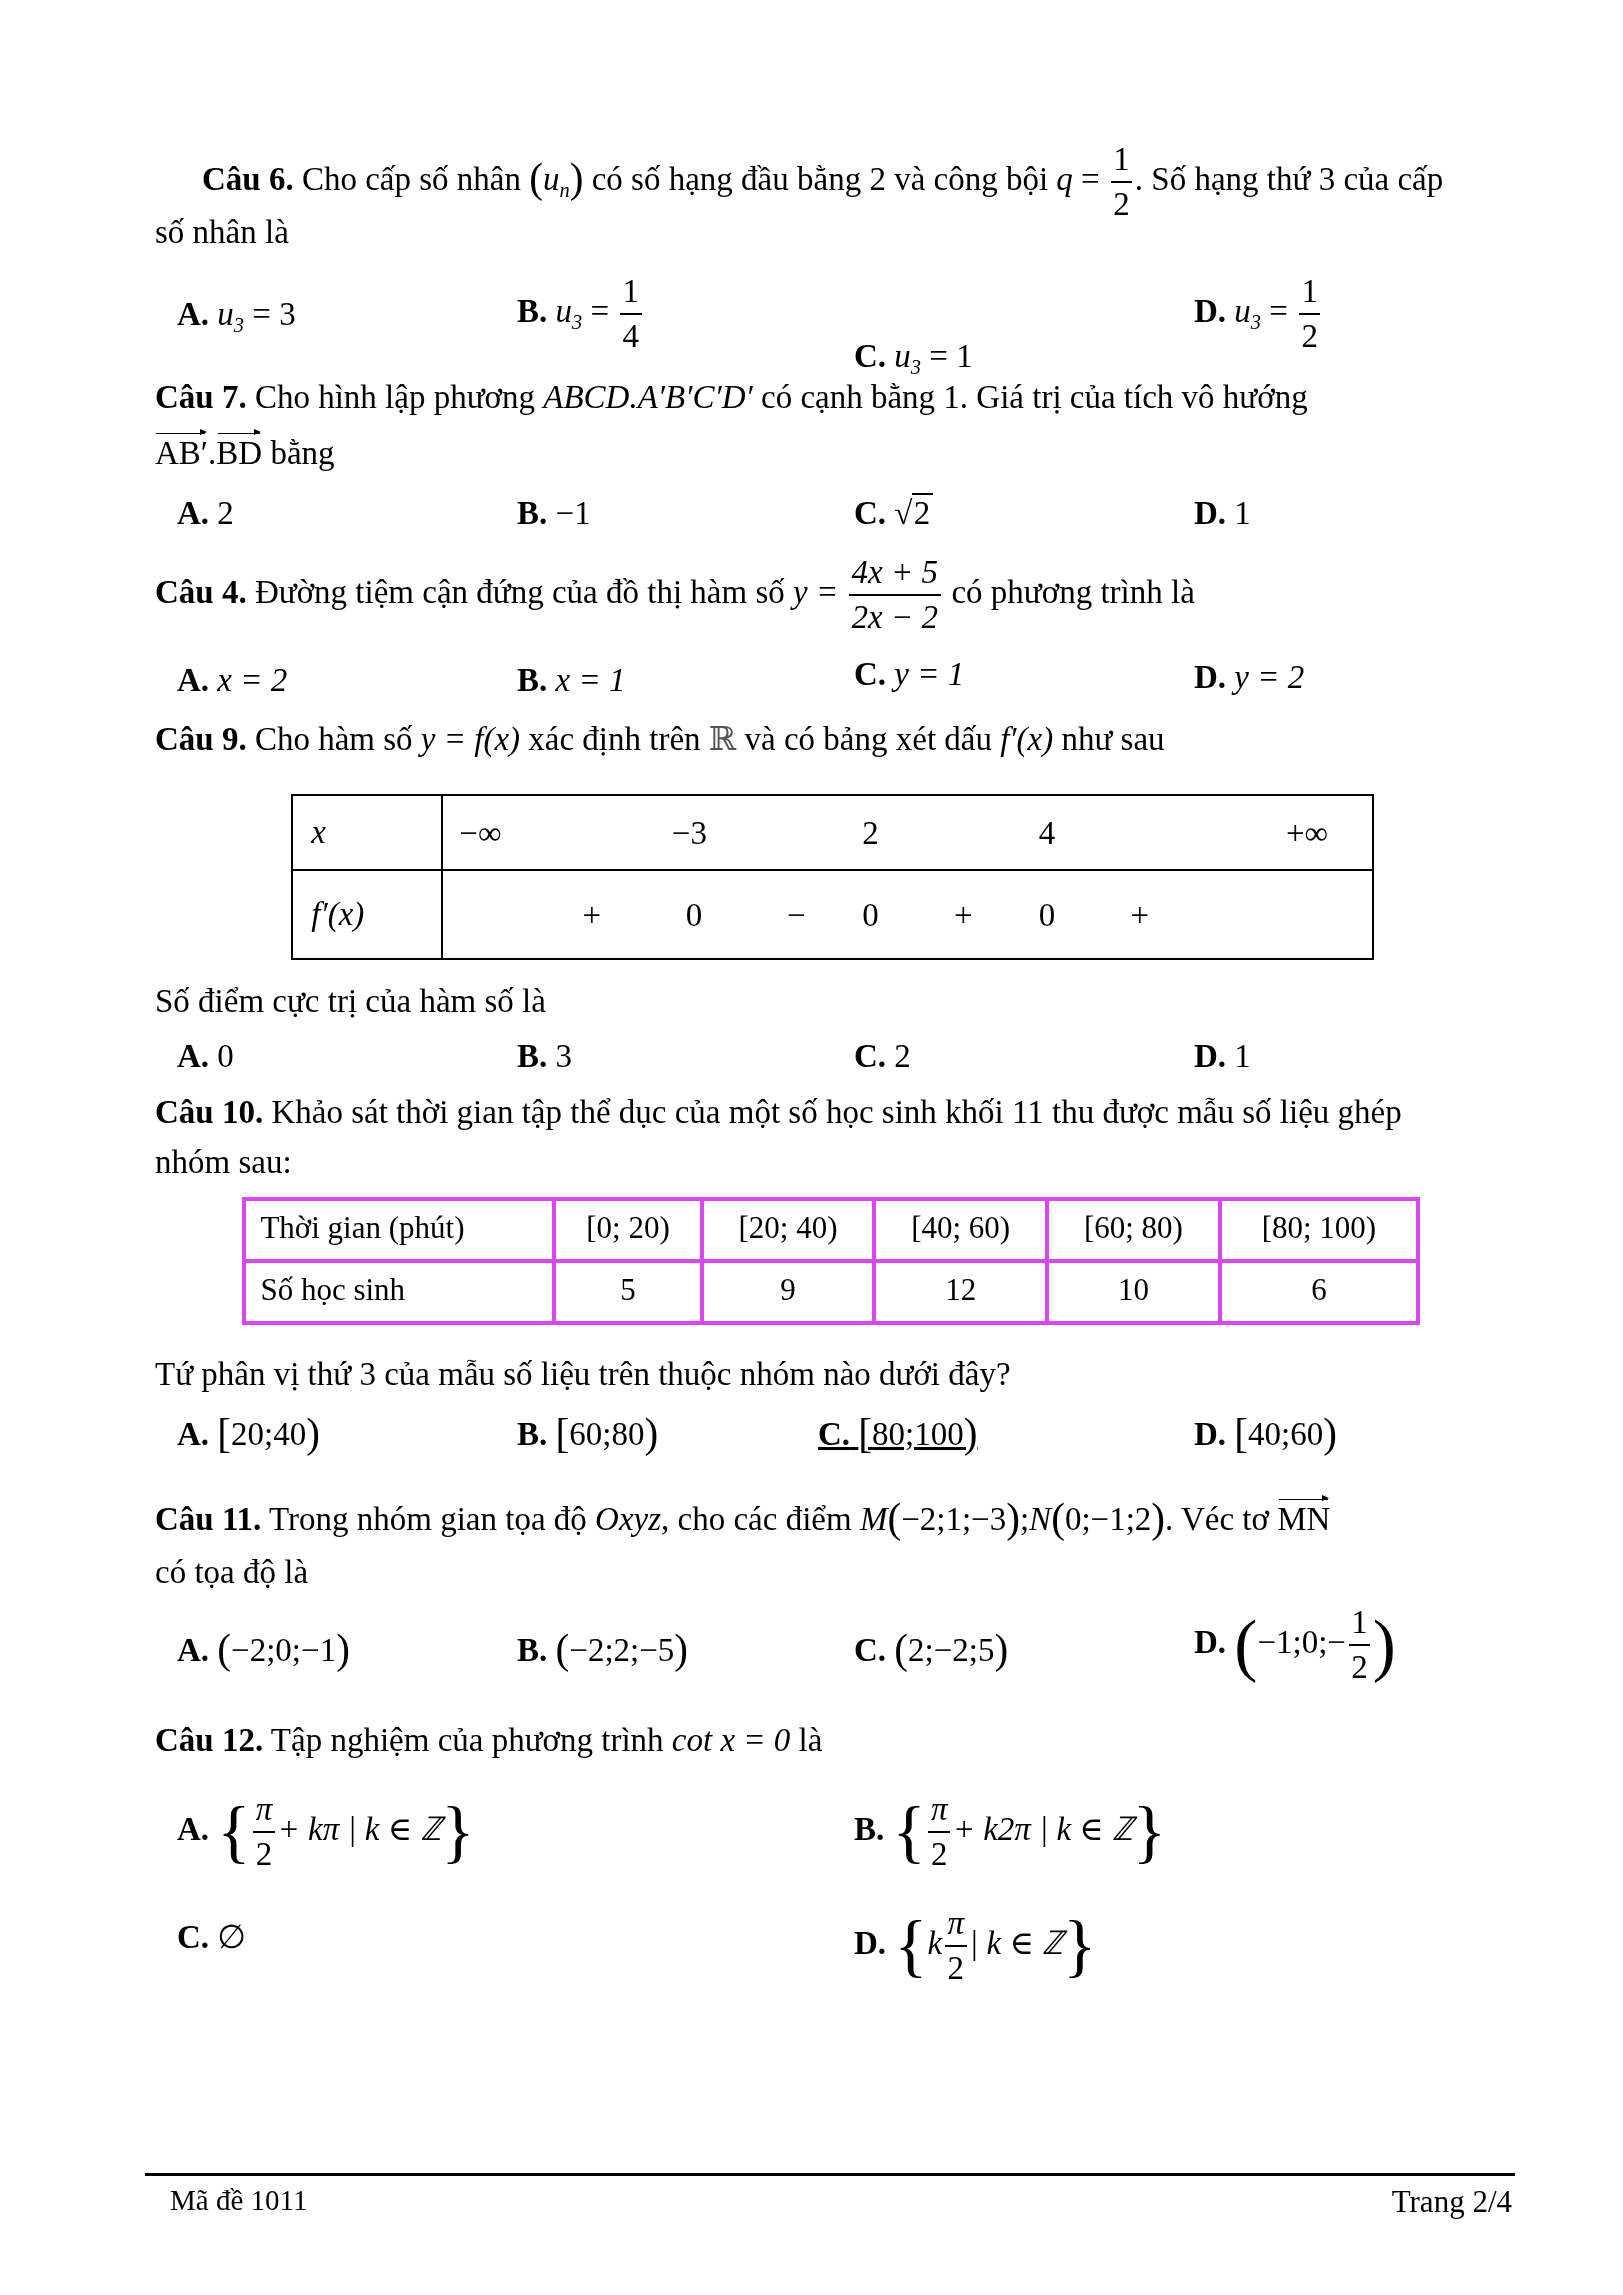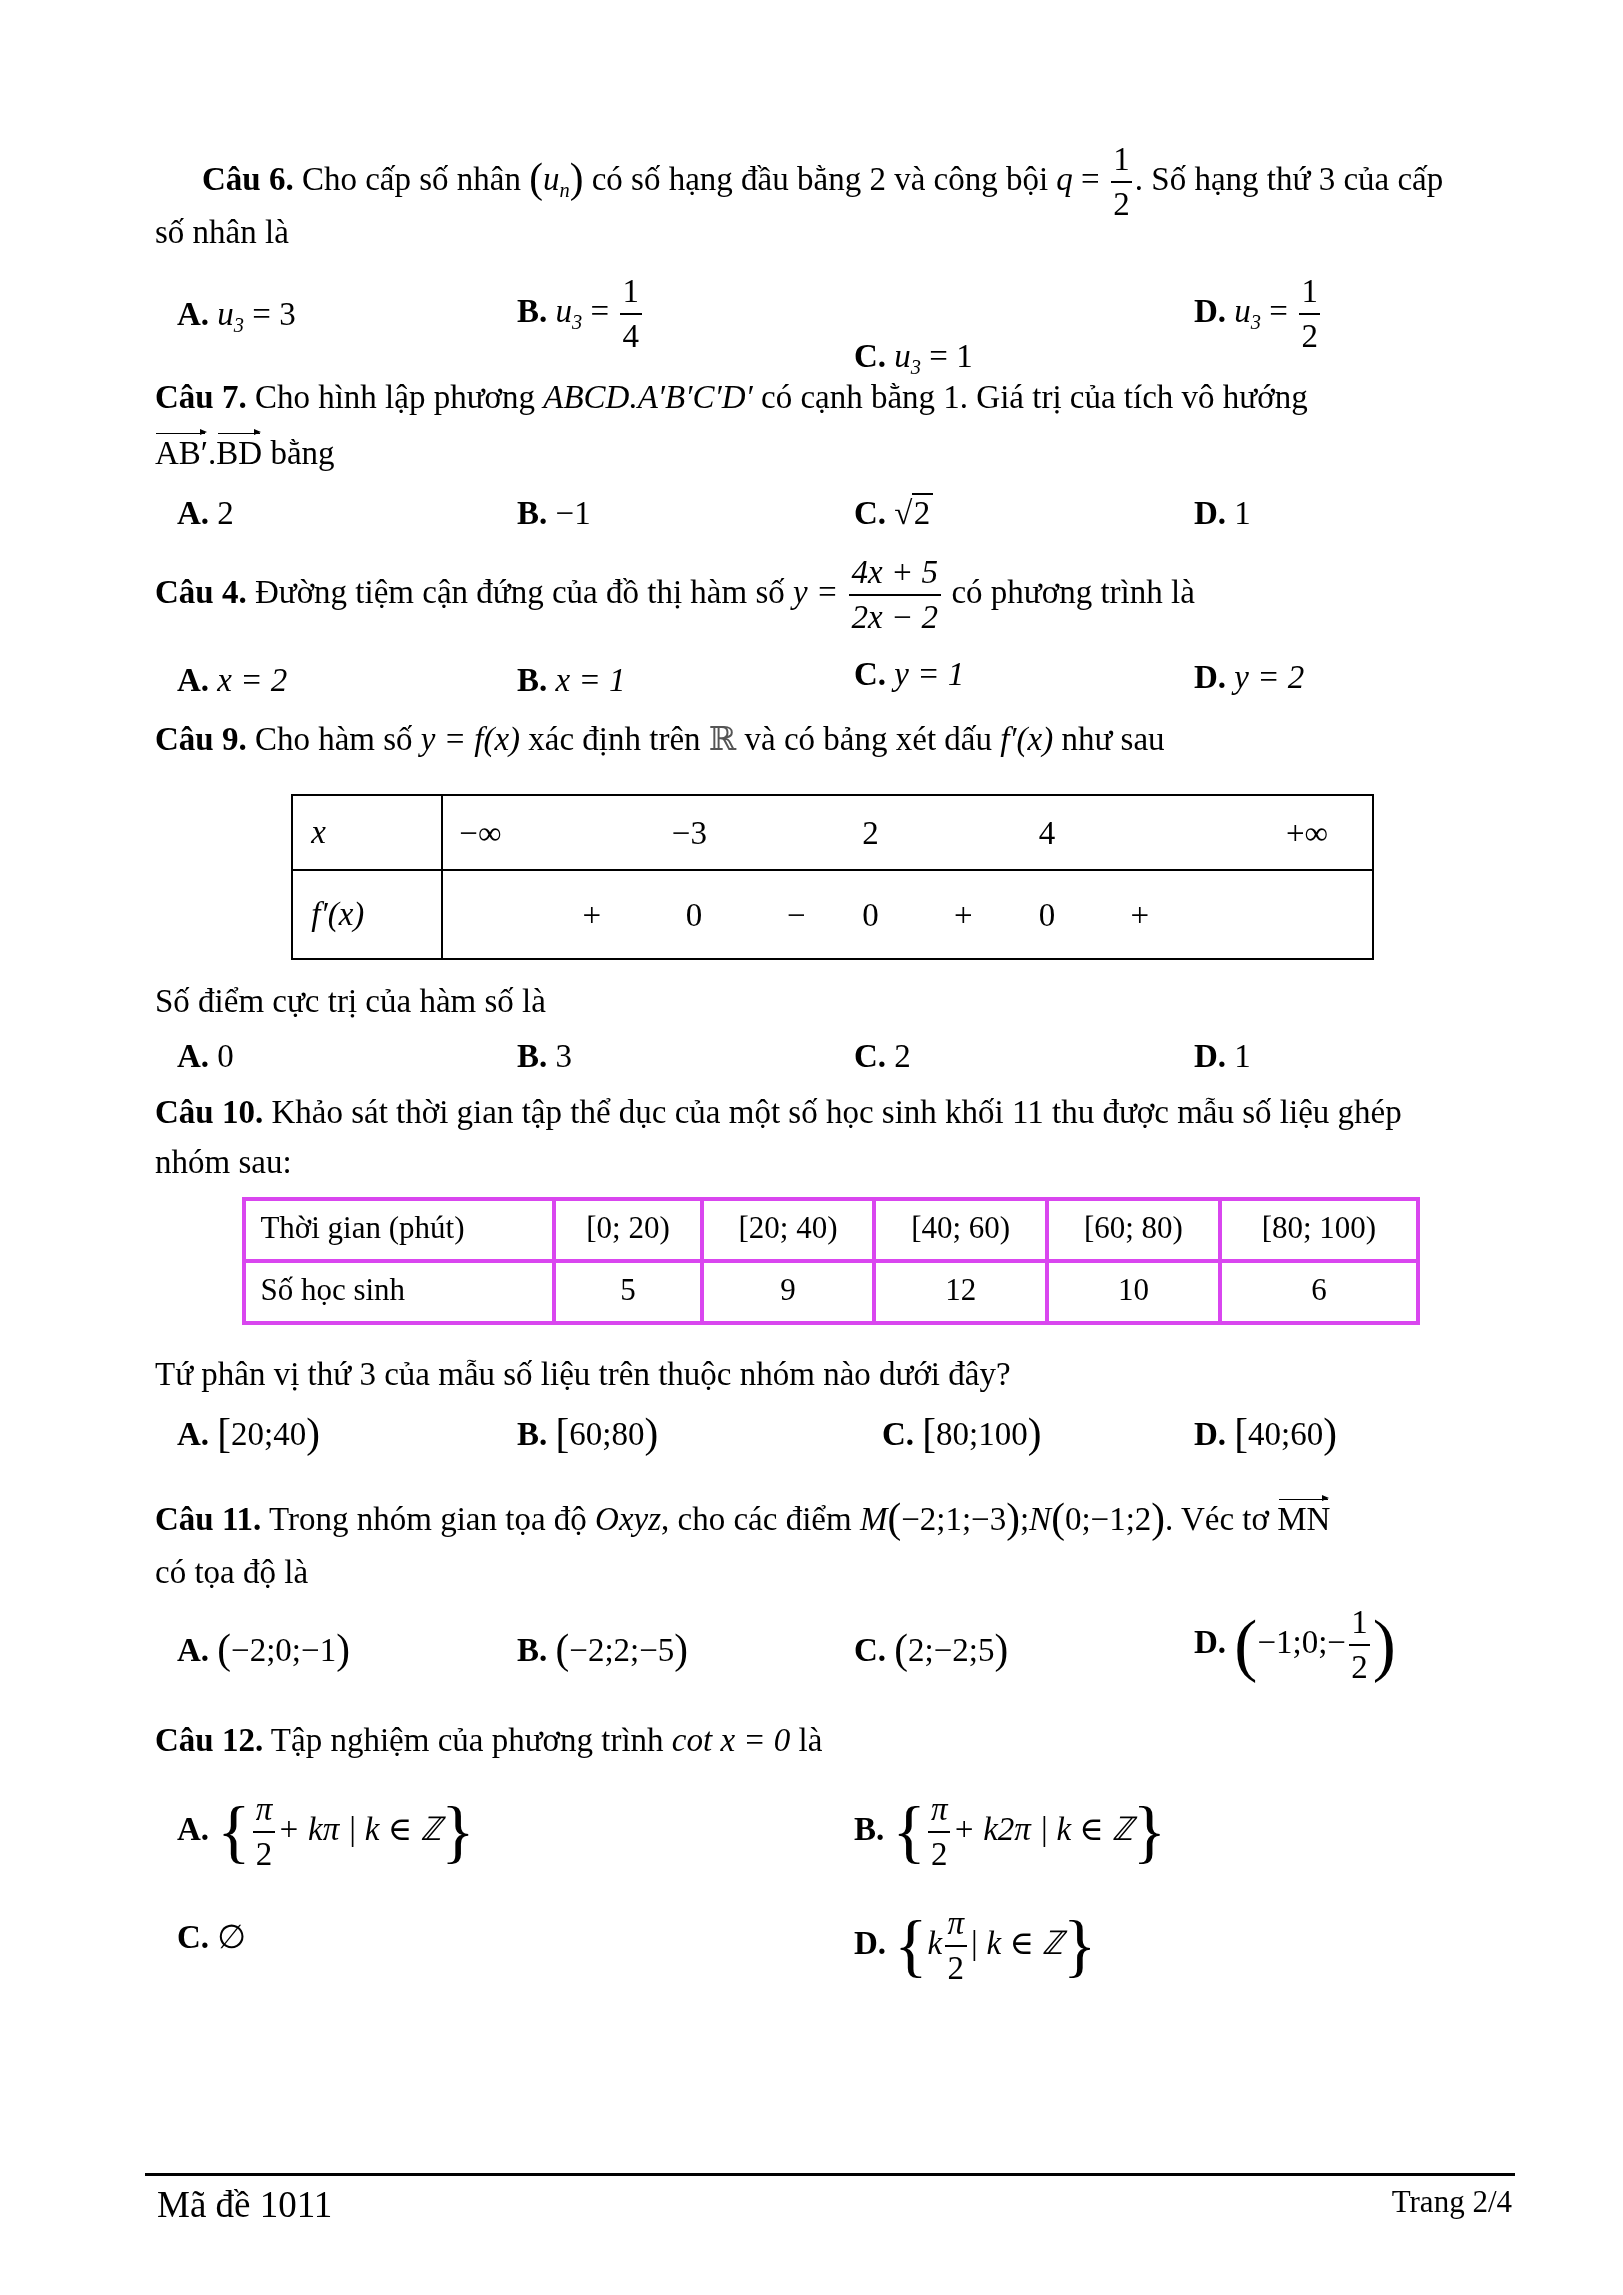--- a/index.html
+++ b/index.html
@@ -161,21 +161,21 @@
     <td>12</td>
     <td>10</td>
     <td>6</td>
   </tr>
 </tbody>
   </table>
 
 <div class="abs" style="left:155px; top:1358px;">Tứ phân vị thứ 3 của mẫu số liệu trên thuộc nhóm nào dưới đây?</div>
 <div class="abs" style="left:177px; top:1413px;"><b>A.</b> <span class="big">[</span><span>20;40</span><span class="big">)</span></div>
 <div class="abs" style="left:517px; top:1413px;"><b>B.</b> <span class="big">[</span><span>60;80</span><span class="big">)</span></div>
-<div class="abs" style="left:882px; top:1413px;"><b>C.</b> <span class="big">[</span><span>80;100</span><span class="big">)</span></div>
+<div class="abs" style="left:818px; top:1413px;text-decoration:underline;"><b>C.</b> <span class="big">[</span><span>80;100</span><span class="big">)</span></div>
 <div class="abs" style="left:1194px; top:1413px;"><b>D.</b> <span class="big">[</span><span>40;60</span><span class="big">)</span></div>
 
 <div class="abs" style="left:155px; top:1498px;">
   <b>Câu 11.</b>
   <span>Trong nhóm gian tọa độ</span>
   <i>Oxyz</i><span>, cho các điểm</span>
   <i>M</i><span class="big">(</span><span>−2;1;−3</span><span class="big">)</span>;<i>N</i><span class="big">(</span><span>0;−1;2</span><span class="big">)</span><span>. Véc tơ</span>
   <span class="vec">MN</span>
 </div>
 <div class="abs" style="left:155px; top:1556px;">có tọa độ là</div>
@@ -203,15 +203,15 @@
       <span class="num m">π</span>
       <span class="den">2</span>
     </span><i>+ k2π | k ∈ ℤ</i><span class="set-brace">}</span></div>
 <div class="abs" style="left:177px; top:1921px;"><b>C.</b> <span>∅</span></div>
 <div class="abs" style="left:854px; top:1907px;"><b>D.</b> <span class="set-brace">{</span><i>k</i><span class="frac">
       <span class="num m">π</span>
       <span class="den">2</span>
     </span><i>| k ∈ ℤ</i><span class="set-brace">}</span></div>
 
 <div class="footer-line"></div>
-<div class="abs" style="left:157px; top:2186px; font-size:37px;">Mã đề 1011</div>
+<div class="abs" style="left:170px; top:2186px; font-size:29px;">Mã đề 1011</div>
 <div class="abs" style="right:111px; top:2186px; font-size:31px;">Trang 2/4</div>
 
 
 </body></html>

